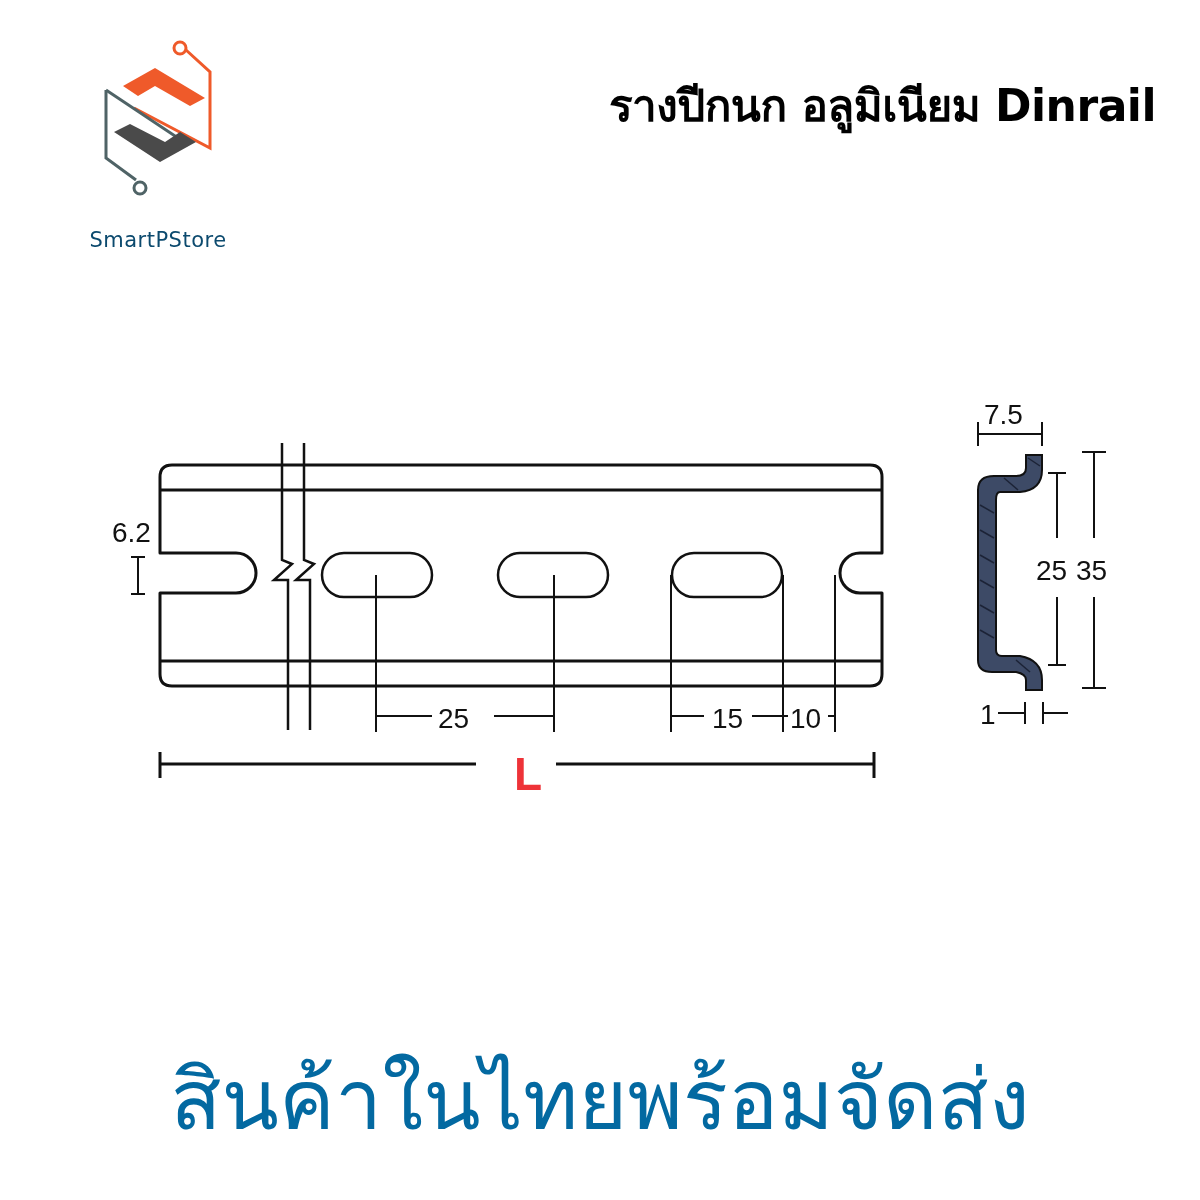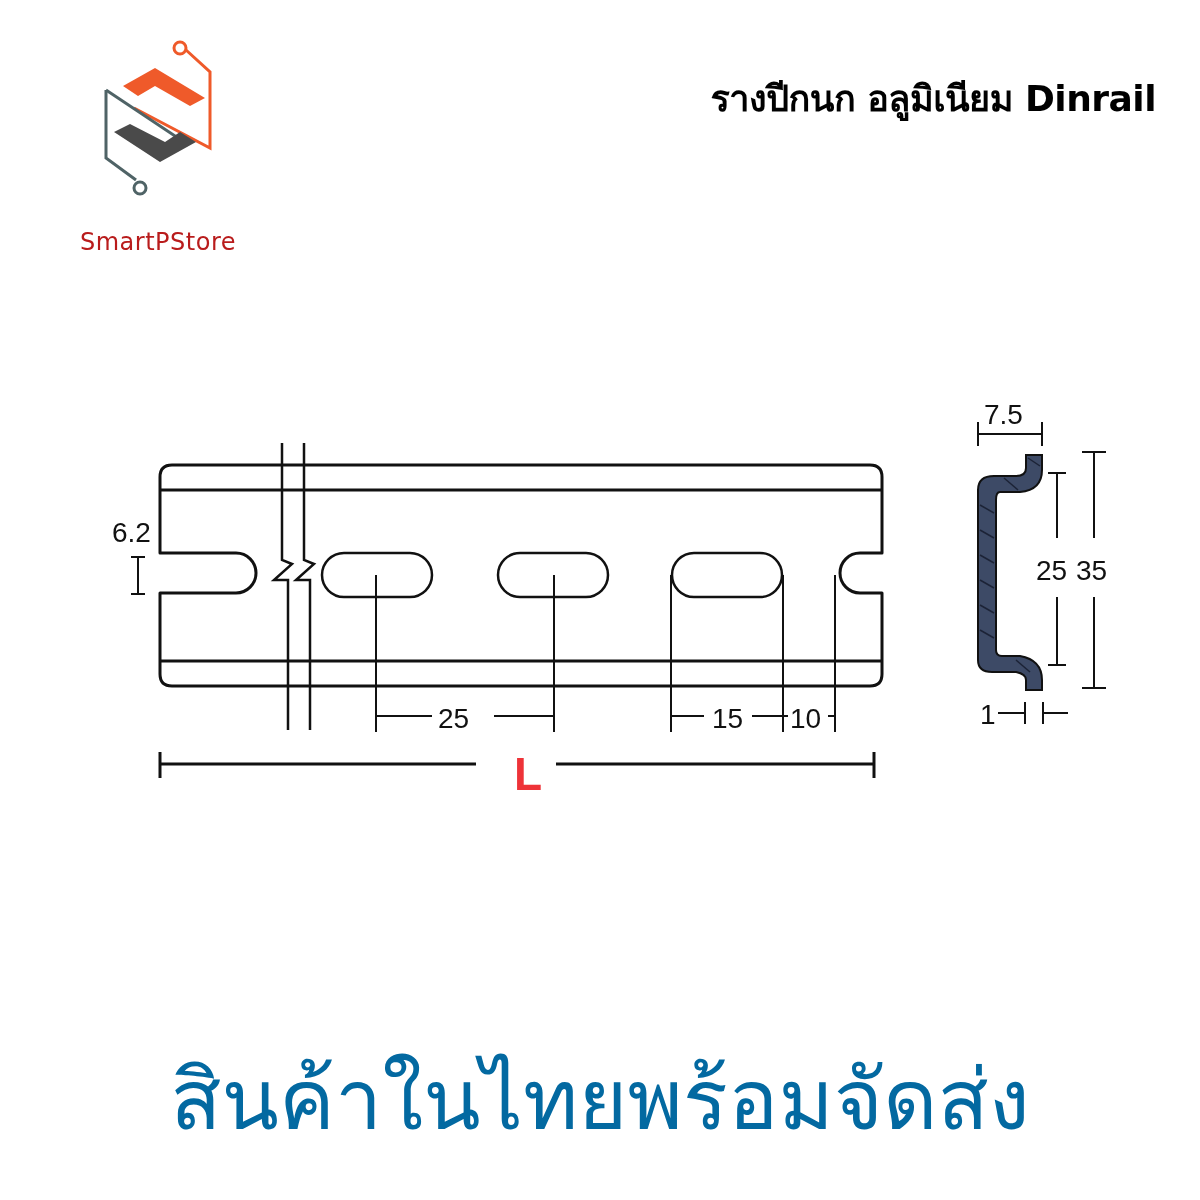--- a/index.html
+++ b/index.html
@@ -21,32 +21,32 @@
       width: 240px;
       height: 190px;
     }
     .logo svg { position: absolute; left: 0; top: 0; }
     .logo-text {
       position: absolute;
       left: 8px;
       top: 192px;
       width: 240px;
       text-align: center;
-      color: #b91c1c;
-      font-family: "DejaVu Sans", sans-serif;
-      font-size: 24px;
+      color: #0c4a6e;
+      font-family: "DejaVu Sans", sans-serif;
+      font-size: 21px;
       letter-spacing: 0.5px;
     }
     .title {
       position: absolute;
       right: 44px;
       top: 70px;
       font-family: "DejaVu Sans", sans-serif;
       font-weight: bold;
-      font-size: 36px;
+      font-size: 44px;
       color: #000000;
       white-space: nowrap;
       letter-spacing: -0.5px;
     }
     .drawing {
       position: absolute;
       left: 0;
       top: 0;
       width: 1200px;
       height: 1200px;

